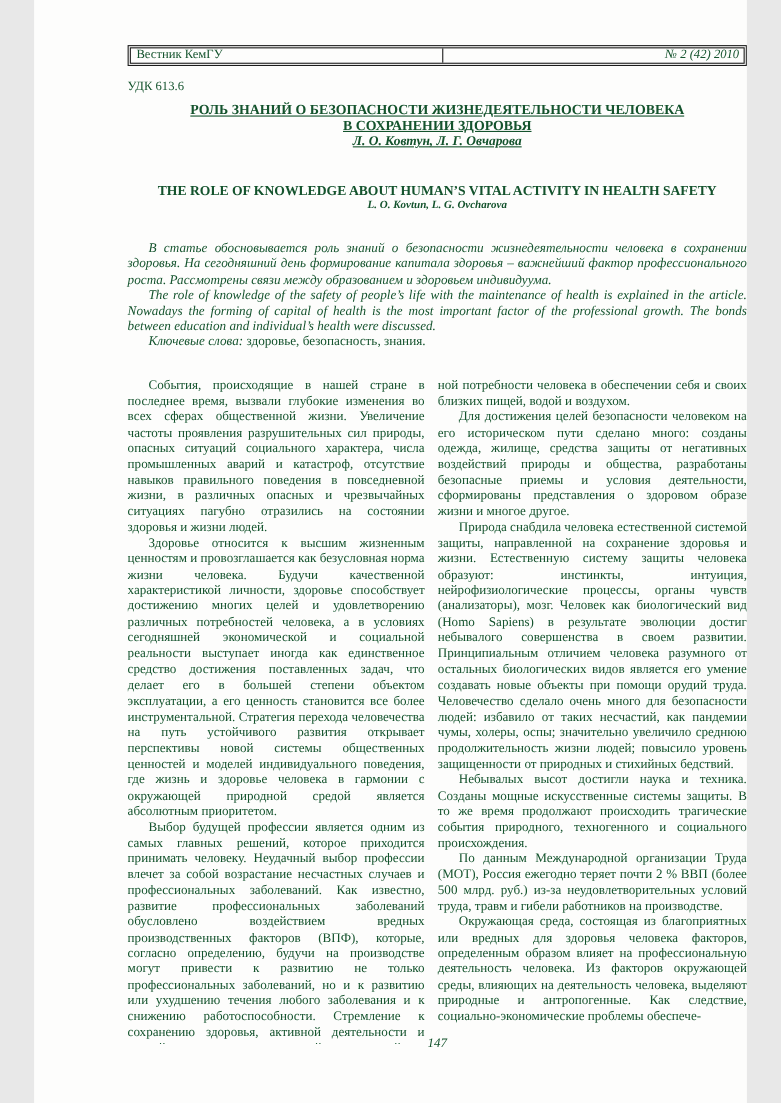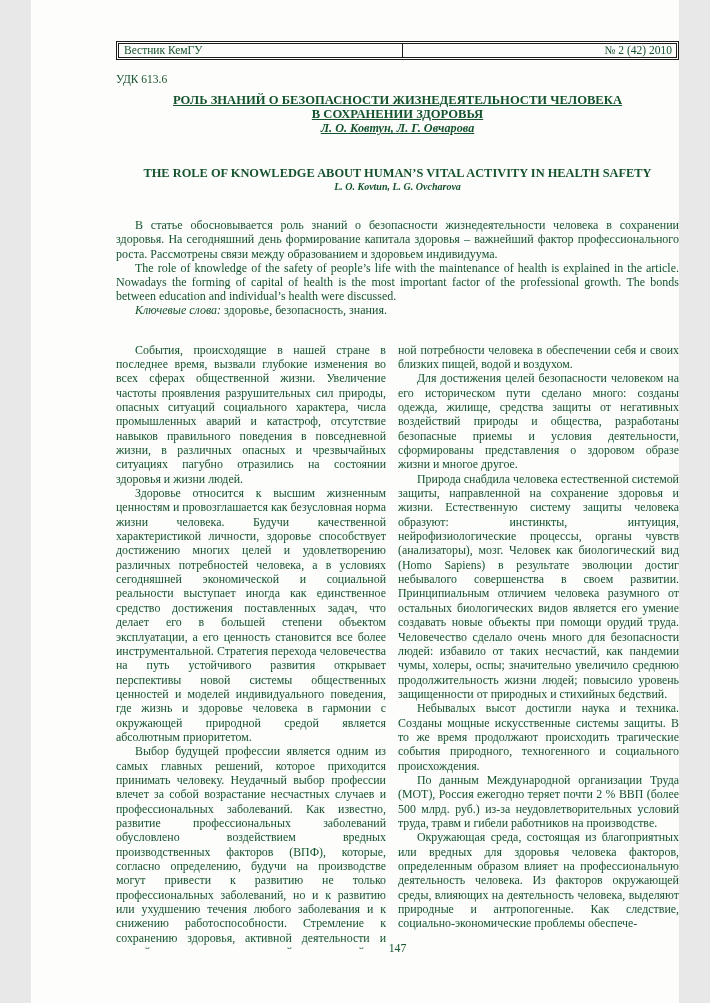--- a/index.html
+++ b/index.html
@@ -30,20 +30,21 @@
   }
   .rh-left {
     flex: 0 0 278px;
     border-right: 1px solid #1c1c1c;
     padding-left: 5px;
   }
   .rh-right {
     flex: 1 1 auto;
     text-align: right;
     padding-right: 4px;
+    font-style: italic;
   }
   .udc {
     margin-top: 13px;
     font-size: 11.5px;
     line-height: 13px;
   }
   .title-block { margin-top: 7px; text-align: center; text-decoration: underline; }
   .title-ru {
     font-weight: bold;
     font-size: 12.6px;
@@ -67,21 +68,21 @@
     font-size: 10px;
     line-height: 13.8px;
   }
   .abstract-block {
     margin-top: 24px;
     text-align: justify;
     font-size: 12px;
     line-height: 14.2px;
   }
   .abstract-block p { margin: 0; text-indent: 19px; }
-  .abstract { }
+  .abstract { font-style: italic; }
   .kw { font-size: 12px; }
   .kw-label { font-weight: normal; font-style: italic; }
   .body-cols {
     margin-top: 25px;
     display: flex;
     gap: 12px;
     height: 606px;
     overflow: hidden;
     text-align: justify;
     font-size: 11.9px;
@@ -91,20 +92,21 @@
   .col-right { width: 281px; }
   .body-cols p { margin: 0; text-indent: 19px; }
   .body-cols p.no-indent { text-indent: 0; }
   .page-number {
     position: absolute;
     left: 85px;
     top: 941px;
     width: 563px;
     text-align: center;
     font-size: 11.8px;
+    font-style: italic;
   }
 </style>
 </head>
 <body>
 
 <div class="page">
   <div class="content">
 
     <div class="running-head">
       <div class="rh-left">Вестник КемГУ</div>

